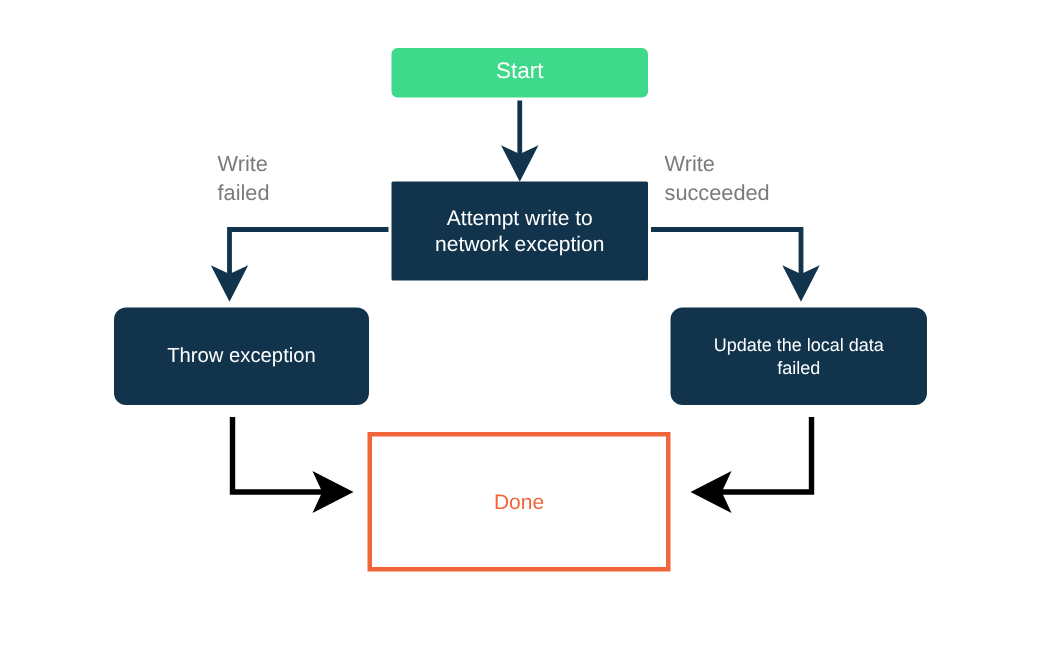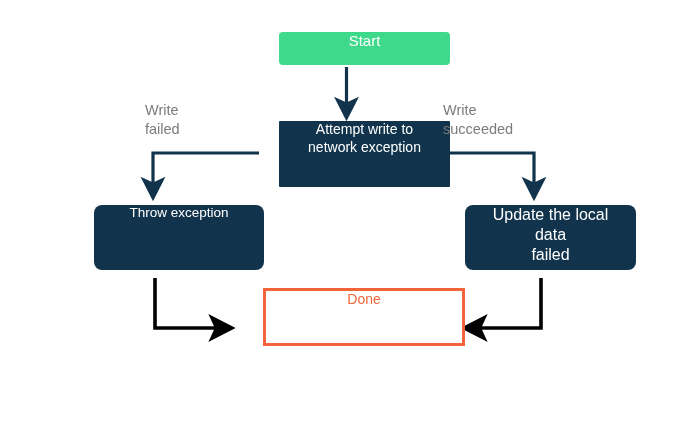--- a/index.html
+++ b/index.html
@@ -19,26 +19,25 @@
     position: absolute;
     left: 0;
     top: 0;
     width: 692px;
     height: 437px;
   }
   .node {
     position: absolute;
     box-sizing: border-box;
     display: flex;
-    align-items: flex-start;
+    align-items: center;
     justify-content: center;
     text-align: center;
     line-height: 1.25;
     z-index: 2;
-    margin-left: 18px;
   }
   .node-start {
     left: 261px;
     top: 32px;
     width: 171px;
     height: 33px;
     background: #3ed98a;
     border-radius: 4px;
     color: #ffffff;
     font-size: 15px;
@@ -66,28 +65,28 @@
     padding: 0 10px;
   }
   .node-update {
     left: 447px;
     top: 205px;
     width: 171px;
     height: 65px;
     background: #11344c;
     border-radius: 8px;
     color: #ffffff;
-    font-size: 16px;
+    font-size: 12px;
     padding: 0 10px;
   }
   .node-done {
     left: 245px;
     top: 288px;
     width: 202px;
-    height: 58px;
+    height: 93px;
     background: #ffffff;
     border: 3px solid #f2653a;
     color: #f2653a;
     font-size: 14px;
   }
   .edge-label {
     position: absolute;
     text-align: left;
     color: #7b7b7b;
     font-size: 14.5px;

